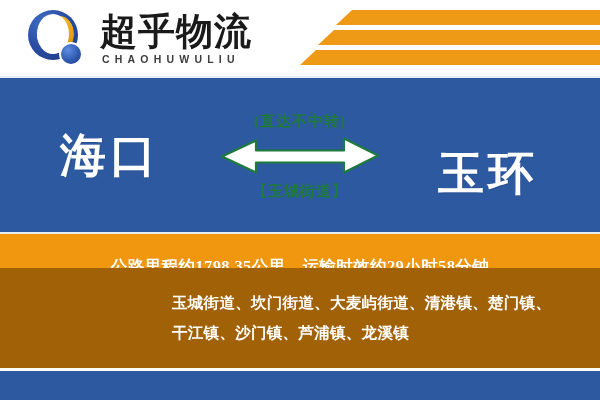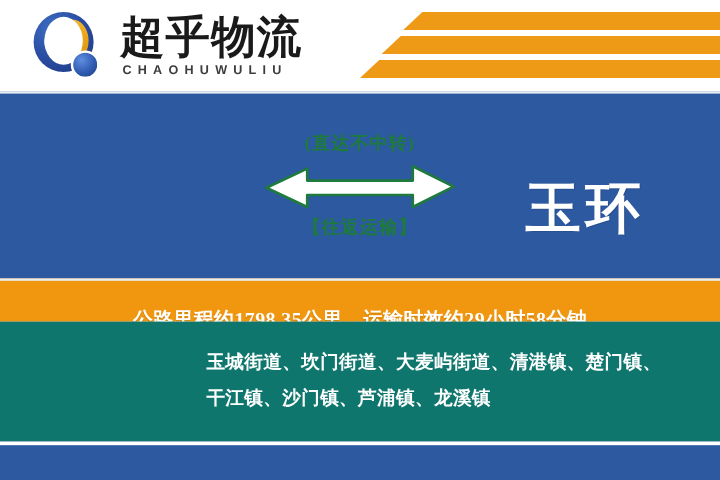--- a/index.html
+++ b/index.html
@@ -183,21 +183,21 @@
     white-space: nowrap;
     text-shadow: 0 1px 0 rgba(150,90,0,0.25);
     margin-top: 32px;
   }
 
   
   .areas-panel {
     position: absolute;
     left: 0; top: 268px;
     width: 600px; height: 100px;
-    background: #0f766e;
+    background: #a16207;
   }
   .areas-text {
     position: absolute;
     left: 172px;
     top: 50%;
     transform: translateY(-50%);
     width: 404px;
     color: #ffffff;
     font-family: "Liberation Serif", "DejaVu Serif", serif;
     font-weight: bold;
@@ -239,27 +239,28 @@
     <div class="stripes">
       <div class="stripe s1"></div>
       <div class="stripe s2"></div>
       <div class="stripe s3"></div>
     </div>
 
   </div>
 
   <div class="route-panel">
 
+    <div class="city origin">海口</div>
 
     <div class="arrow-block">
       <div class="arrow-note top">(直达不中转)</div>
       <svg class="arrow-svg" width="160" height="46" viewBox="0 0 160 46">
         <polygon points="2,24 36,8 36,18 124,18 124,6 158,23 124,40 124,30 36,30 36,40" fill="#ffffff" stroke="#1f7a3d" stroke-width="2.2" stroke-linejoin="round"></polygon>
       </svg>
-      <div class="arrow-note bottom">【往返运输】</div>
+      <div class="arrow-note bottom">【玉城街道】</div>
     </div>
 
     <div class="city dest">玉环</div>
 
   </div>
 
   <div class="info-bar">
     <span class="info-text">公路里程约1798.35公里　运输时效约29小时58分钟</span>
   </div>
 

